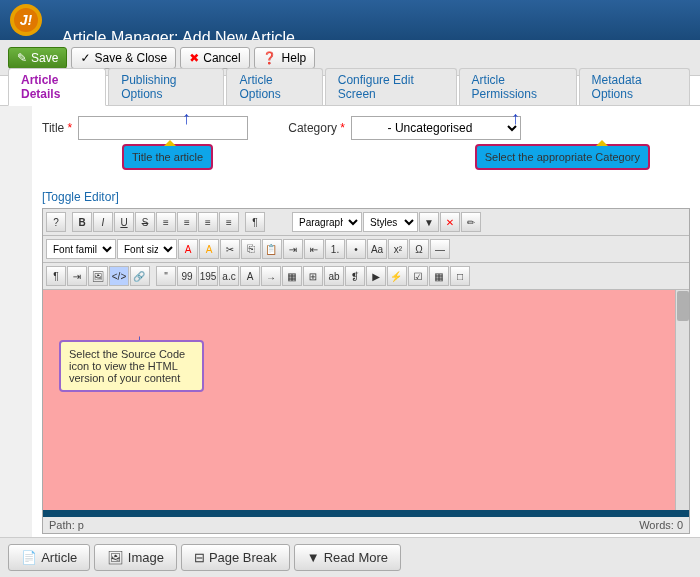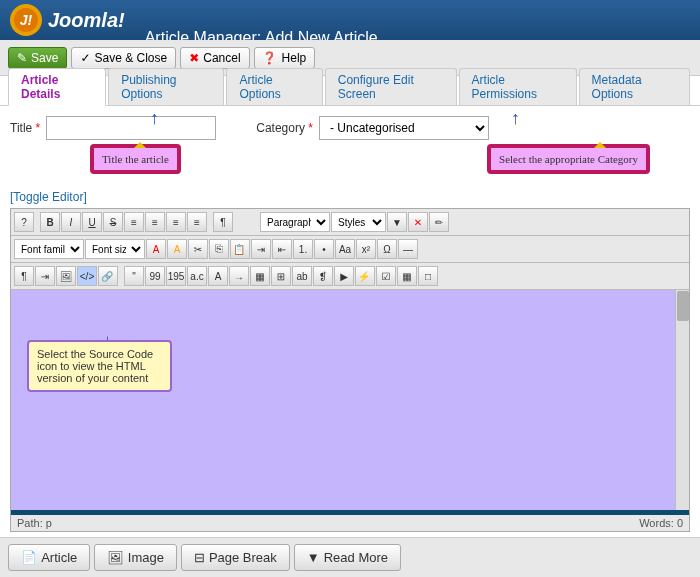--- a/index.html
+++ b/index.html
@@ -137,20 +137,21 @@
       width: 170px;
       height: 24px;
     }
     .select-input {
       border: 1px solid #aaa;
       padding: 3px 6px;
       font-size: 12px;
       width: 170px;
       height: 24px;
       background: white;
+      text-align: center;
     }
 
     
     .callout {
       position: absolute;
       background: #fff9c0;
       border: 1px solid #e8c000;
       border-radius: 4px;
       padding: 5px 8px;
       font-size: 11px;
@@ -223,21 +224,21 @@
     }
     .editor-btn.active { background: #c8d8f0; }
     .editor-select {
       height: 20px;
       border: 1px solid #bbb;
       font-size: 10px;
       background: white;
       padding: 0 2px;
     }
     .editor-body {
-      background: #c4b5fd;
+      background: #fca5a5;
       height: 220px;
       position: relative;
     }
     .editor-scrollbar {
       position: absolute;
       right: 0;
       top: 0;
       bottom: 0;
       width: 14px;
       background: #e0e0e0;
@@ -262,21 +263,21 @@
       padding: 6px 8px;
       font-size: 11px;
       color: #333;
       width: 145px;
       z-index: 10;
     }
 
     
     .path-bar {
       background: #e8e8e8;
-      border-top: 5px solid #0c4a6e;
+      border-top: 7px solid #0c4a6e;
       padding: 2px 6px;
       font-size: 11px;
       display: flex;
       justify-content: space-between;
       color: #555;
     }
 
     
     .bottom-toolbar {
       background: #e8e8e8;
@@ -294,50 +295,49 @@
       border: 1px solid #aaa;
       border-radius: 3px;
       cursor: pointer;
       font-size: 13px;
       background: linear-gradient(180deg, #fff 0%, #ddd 100%);
       color: #333;
     }
 
     
     .purple-callout {
-      border: 4px solid #be185d;
-      background: #f0abfc;
-      font-family: Liberation Serif, serif;
+      border: 2px solid #be185d;
+      background: #0ea5e9;
     }
 
     .main-wrapper {
       display: flex;
       flex-direction: column;
       height: 577px;
     }
 
     .content-area {
       flex: 1;
       overflow: hidden;
+      padding-left: 32px;
     }
   </style>
 </head>
 <body>
 
 <div class="main-wrapper">
 
   <div class="header">
     <div class="header-logo">
       <div class="joomla-icon">
         <svg width="26" height="26" viewBox="0 0 26 26">
           <circle cx="13" cy="13" r="12" fill="#e07800"></circle>
           <text x="13" y="18" text-anchor="middle" fill="white" font-size="14" font-weight="bold" font-style="italic">J!</text>
         </svg>
       </div>
-      <span class="joomla-text">Joomla!</span>
     </div>
     <span class="header-title">Article Manager: Add New Article</span>
   </div>
 
   <div class="toolbar">
     <button class="toolbar-btn green">
       <span>✎</span>
       <span>Save</span>
     </button>
     <button class="toolbar-btn">

